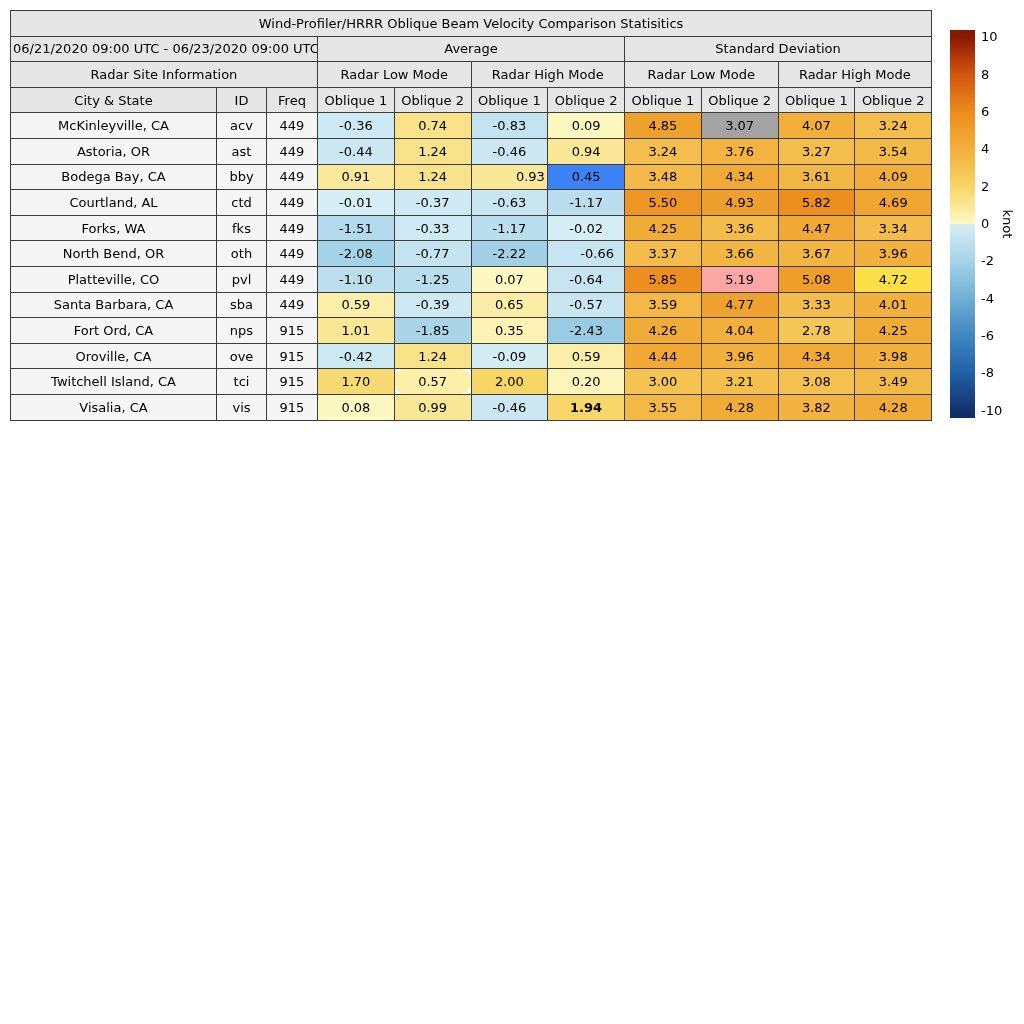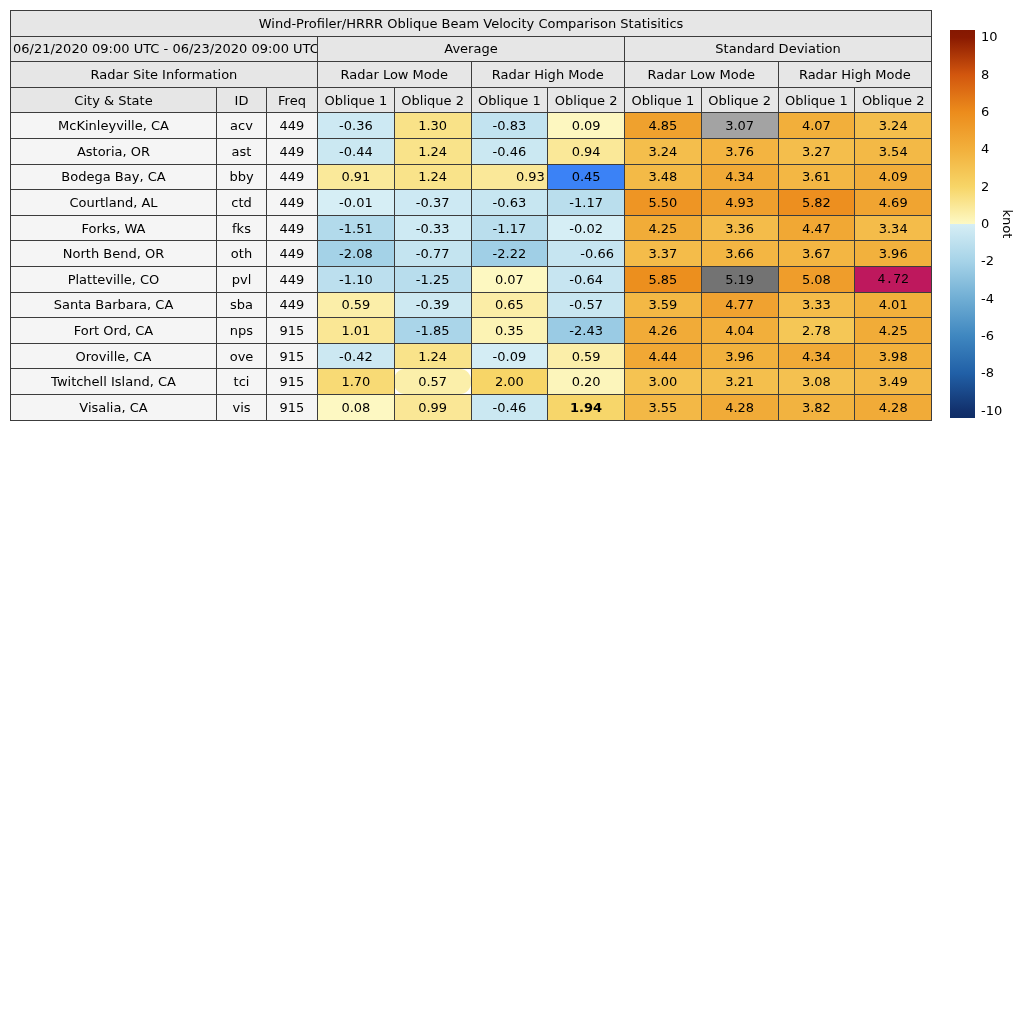--- a/index.html
+++ b/index.html
@@ -102,21 +102,21 @@
         <td class="hdr">Oblique 1</td>
         <td class="hdr">Oblique 2</td>
       </tr>
     </tbody>
     <tbody>
         <tr>
           <td class="site">McKinleyville, CA</td>
           <td class="site">acv</td>
           <td class="site">449</td>
           <td style="background: rgb(205, 233, 243);">-0.36</td>
-          <td style="background: rgb(249, 226, 136);">1.30</td>
+          <td style="background: rgb(249, 226, 136);">0.74</td>
           <td style="background: rgb(194, 227, 240);">-0.83</td>
           <td style="background: rgb(253, 247, 192);">0.09</td>
           <td style="background: rgb(239, 161, 46);">4.85</td>
           <td style="background: #a3a3a3;">3.07</td>
           <td style="background: rgb(242, 175, 59);">4.07</td>
           <td style="background: rgb(244, 190, 76);">3.24</td>
         </tr>
         <tr>
           <td class="site">Astoria, OR</td>
           <td class="site">ast</td>
@@ -184,23 +184,23 @@
         </tr>
         <tr>
           <td class="site">Platteville, CO</td>
           <td class="site">pvl</td>
           <td class="site">449</td>
           <td style="background: rgb(188, 223, 238);">-1.10</td>
           <td style="background: rgb(184, 221, 237);">-1.25</td>
           <td style="background: rgb(253, 248, 193);">0.07</td>
           <td style="background: rgb(199, 229, 241);">-0.64</td>
           <td style="background: rgb(236, 143, 30);">5.85</td>
-          <td style="background: #737373;">5.19</td>
+          <td style="background: #fca5a5;">5.19</td>
           <td style="background: rgb(239, 157, 43);">5.08</td>
-          <td style="background: #be185d; font-family: Liberation Mono, monospace;">4.72</td>
+          <td style="background: #fde047;">4.72</td>
         </tr>
         <tr>
           <td class="site">Santa Barbara, CA</td>
           <td class="site">sba</td>
           <td class="site">449</td>
           <td style="background: rgb(251, 238, 169);">0.59</td>
           <td style="background: rgb(205, 233, 242);">-0.39</td>
           <td style="background: rgb(251, 237, 166);">0.65</td>
           <td style="background: rgb(200, 230, 241);">-0.57</td>
           <td style="background: rgb(243, 184, 69);">3.59</td>

